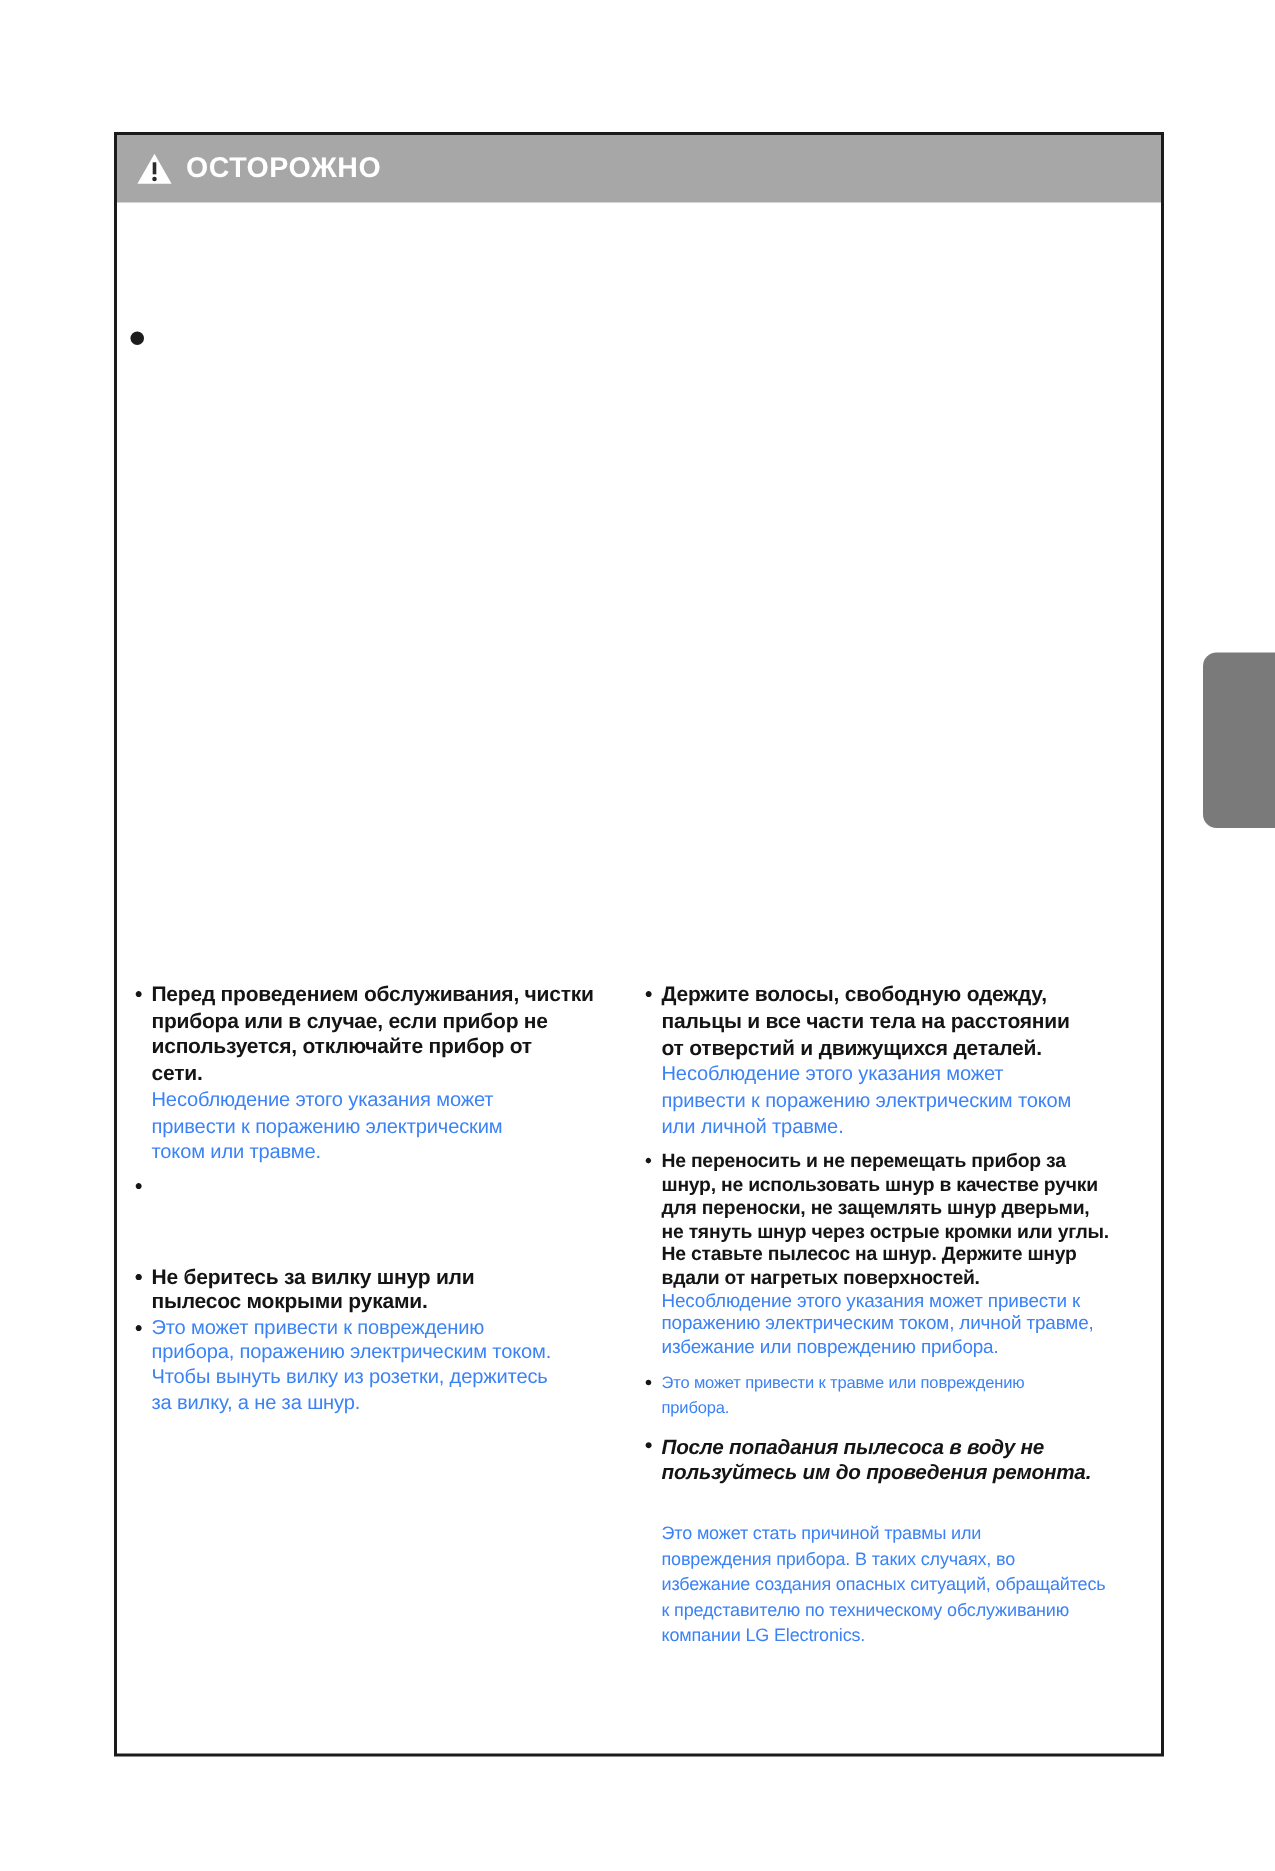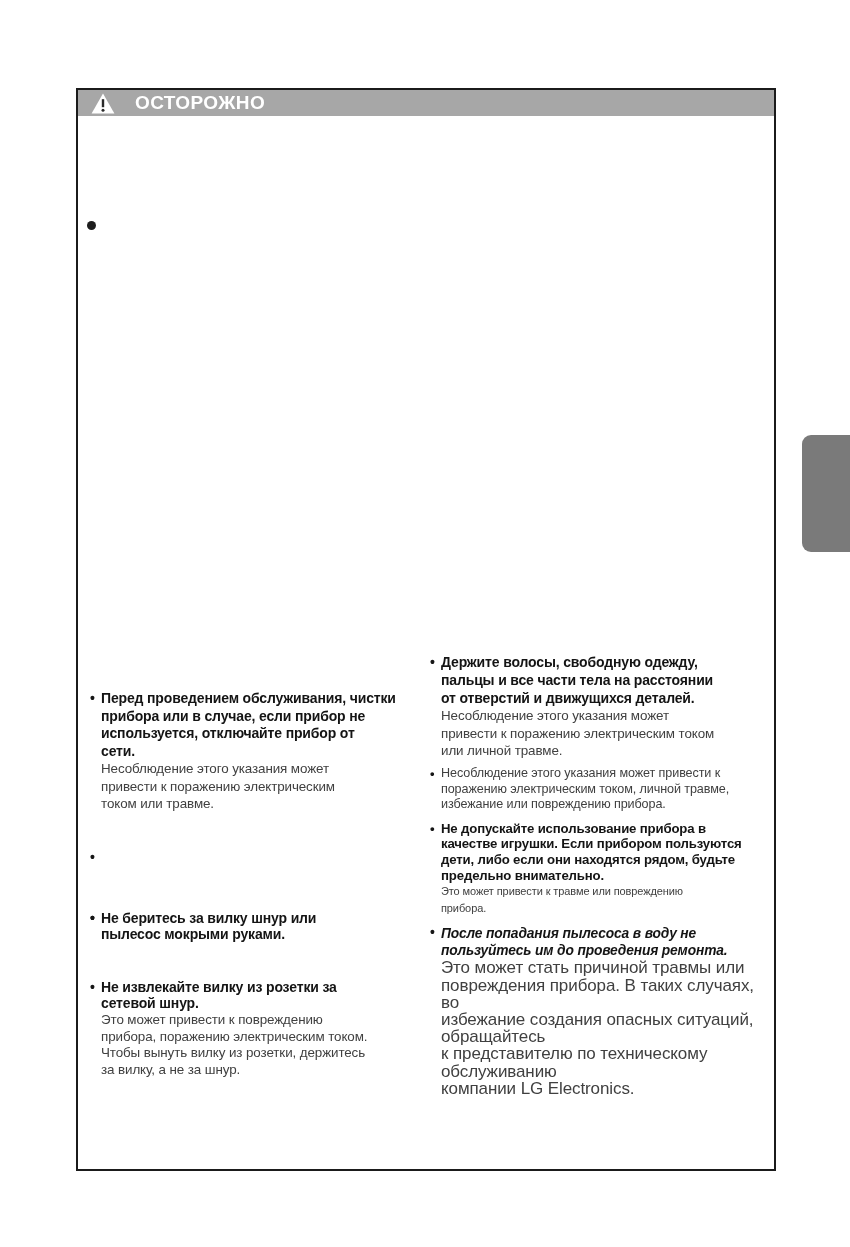--- a/index.html
+++ b/index.html
@@ -5,42 +5,42 @@
   html,body{margin:0;padding:0;background:#ffffff;}
   .page{
     position:relative;width:850px;height:1247px;background:#ffffff;overflow:hidden;
     font-family:"Liberation Sans","DejaVu Sans",sans-serif;
   }
   .warning-box{
     position:absolute;left:76px;top:88px;width:700px;height:1083px;
     border:2px solid #1b1b1b;box-sizing:border-box;background:#ffffff;
   }
   .warning-header{
-    position:absolute;left:0;top:0;right:0;height:26px;background:#a7a7a7;
-    display:flex;align-items:center;padding-left:13px;box-sizing:border-box;gap:11px;
+    position:absolute;left:0;top:0;right:0;height:45px;background:#a7a7a7;
+    display:flex;align-items:center;padding-left:13px;box-sizing:border-box;
   }
   .warning-title{
     color:#ffffff;font-weight:bold;font-size:19px;letter-spacing:0.4px;margin-left:9px;
   }
   .tri-icon{display:inline-flex;align-items:center;}
   .lone-bullet{
     position:absolute;left:9px;top:131px;width:9px;height:9px;border-radius:50%;
     background:#1d1d1d;
   }
   .col{position:absolute;top:564px;}
   .col-left{left:12px;width:336px;}
   .col-right{left:352px;width:346px;}
   .item{position:relative;padding-left:11px;}
   .bullet{
     position:absolute;left:0;top:0;font-weight:bold;color:#161616;
   }
   .head{margin:0;font-weight:bold;color:#141414;white-space:pre-line;letter-spacing:-0.15px;}
-  .body{margin:0;font-weight:normal;color:#404040;white-space:pre-line;letter-spacing:-0.1px;}
+  .body{margin:0;font-weight:normal;color:#3b82f6;white-space:pre-line;letter-spacing:-0.1px;}
   
-  .col-left .head{font-size:14px;line-height:17.6px;margin-top:36px;}
+  .col-left .head{font-size:14px;line-height:17.6px;}
   .col-left .body{font-size:13.4px;line-height:17.4px;}
   .col-left .bullet{font-size:14px;line-height:17.6px;}
   .item-l2{margin-top:5px;height:18px;}
   .item-l3{margin-top:43px;}
   .item-l4{margin-top:1px;}
   .item-l5{margin-top:1px;}
   .col-left .item-l4 .head,.col-left .item-l4 .body,
   .col-left .item-l5 .head,.col-left .item-l5 .body{line-height:16.6px;}
   
   .item-r1 .head{font-size:14px;line-height:17.8px;}
@@ -49,21 +49,21 @@
   .item-r2{margin-top:7px;}
   .item-r2 .head{font-size:12.9px;line-height:15.6px;}
   .item-r2 .body{font-size:12.6px;line-height:15.6px;}
   .item-r2 .bullet{font-size:12.9px;}
   .item-r3{margin-top:8px;}
   .item-r3 .head{font-size:13.2px;line-height:15.6px;}
   .item-r3 .body{font-size:11px;line-height:16.4px;}
   .item-r3 .bullet{font-size:13.2px;}
   .item-r4{margin-top:9px;}
   .item-r4 .head{font-size:13.8px;line-height:17.2px;font-style:italic;}
-  .item-r4 .body{font-size:17px;line-height:17.2px;}
+  .item-r4 .body{font-size:12px;line-height:17.2px;margin-top:23px;}
   .item-r4 .bullet{font-size:13.8px;}
   .side-tab{
     position:absolute;left:802px;top:435px;width:48px;height:117px;
     background:#7a7a7a;border-radius:9px 0 0 9px;
   }
 </style>
 </head>
 <body>
 
 <div class="page">
@@ -107,22 +107,20 @@
       </div>
 
       <div class="item item-l4">
         <span class="bullet">•</span>
         <p class="head">Не беритесь за вилку шнур или
 пылесос мокрыми руками.</p>
       </div>
 
       <div class="item item-l5">
         <span class="bullet">•</span>
-        <p class="head">Не извлекайте вилку из розетки за
-сетевой шнур.</p>
         <p class="body">Это может привести к повреждению
 прибора, поражению электрическим током.
 Чтобы вынуть вилку из розетки, держитесь
 за вилку, а не за шнур.</p>
       </div>
 
     </div>
 
     <div class="col col-right">
 
@@ -131,31 +129,33 @@
         <p class="head">Держите волосы, свободную одежду,
 пальцы и все части тела на расстоянии
 от отверстий и движущихся деталей.</p>
         <p class="body">Несоблюдение этого указания может
 привести к поражению электрическим током
 или личной травме.</p>
       </div>
 
       <div class="item item-r2">
         <span class="bullet">•</span>
+        <p class="head">Не переносить и не перемещать прибор за
+шнур, не использовать шнур в качестве ручки
+для переноски, не защемлять шнур дверьми,
+не тянуть шнур через острые кромки или углы.
+Не ставьте пылесос на шнур. Держите шнур
+вдали от нагретых поверхностей.</p>
         <p class="body">Несоблюдение этого указания может привести к
 поражению электрическим током, личной травме,
 избежание или повреждению прибора.</p>
       </div>
 
       <div class="item item-r3">
         <span class="bullet">•</span>
-        <p class="head">Не допускайте использование прибора в
-качестве игрушки. Если прибором пользуются
-дети, либо если они находятся рядом, будьте
-предельно внимательно.</p>
         <p class="body">Это может привести к травме или повреждению
 прибора.</p>
       </div>
 
       <div class="item item-r4">
         <span class="bullet">•</span>
         <p class="head">После попадания пылесоса в воду не
 пользуйтесь им до проведения ремонта.</p>
         <p class="body">Это может стать причиной травмы или
 повреждения прибора. В таких случаях, во

